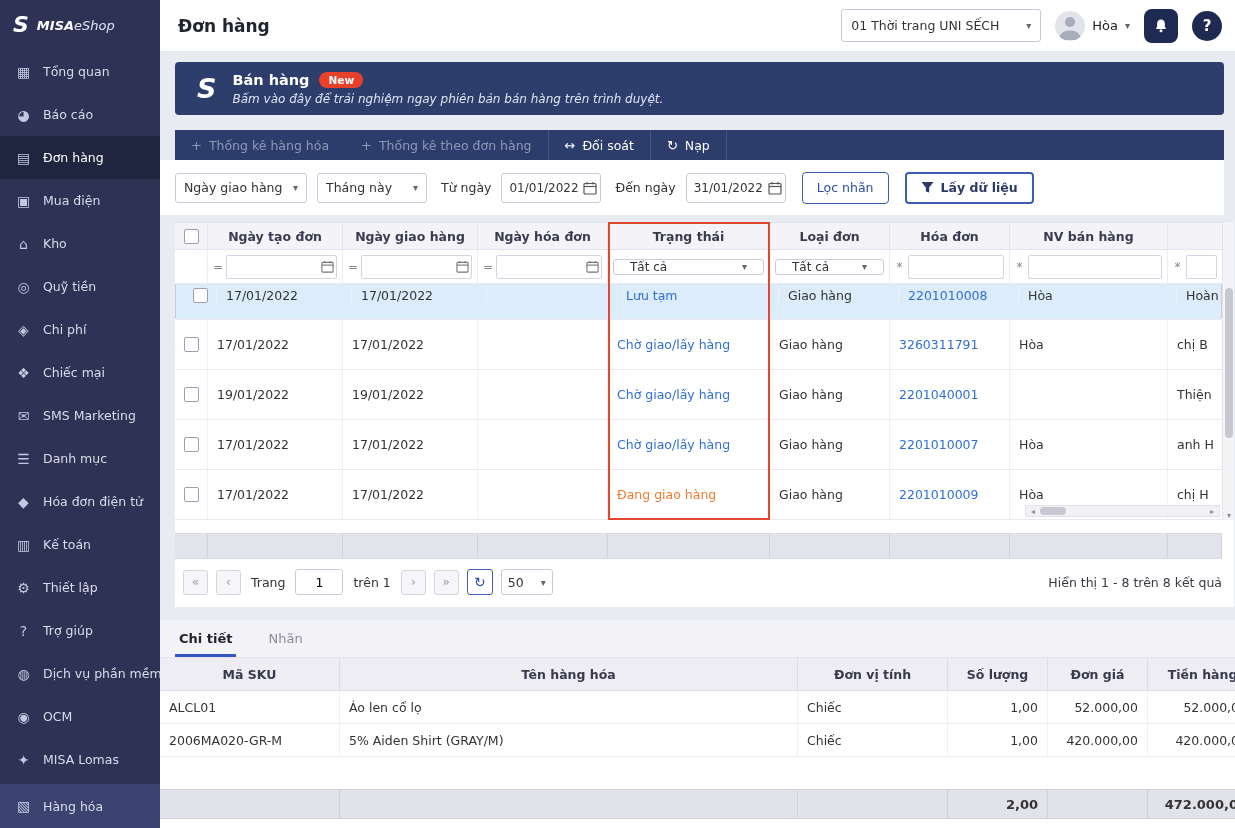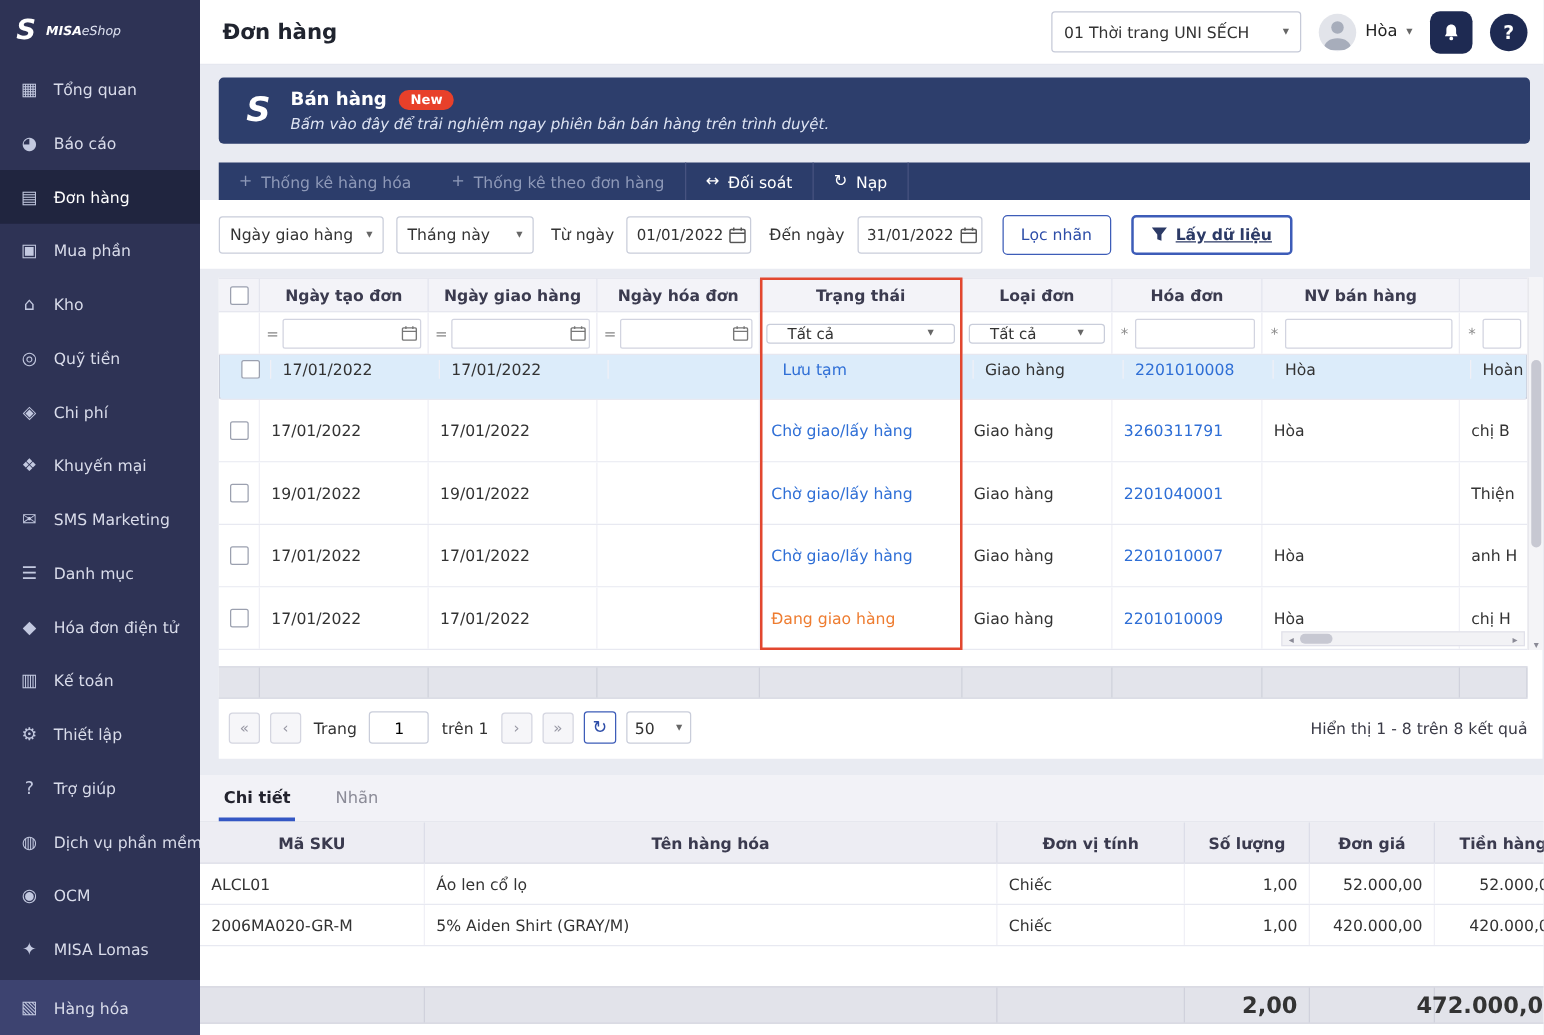--- a/index.html
+++ b/index.html
@@ -11,21 +11,21 @@
   }
   [data-interactable="true"]:not(input){ cursor:pointer; }
 
   .page { position:relative; width:1235px; height:828px; overflow:hidden; }
 
   
   .sidebar { position:absolute; left:0; top:0; width:160px; height:828px;
     background:#2e3355; display:flex; flex-direction:column; }
   .logo { height:50px; display:flex; align-items:center; gap:8px; padding:0 13px; flex:0 0 auto; }
   .misa-s { font-weight:bold; font-style:italic; font-size:22px; color:#fff; line-height:1; }
-  .logo-text { color:#fff; font-size:10px; font-weight:bold; font-style:italic; white-space:nowrap; }
+  .logo-text { color:#fff; font-size:13px; font-weight:bold; font-style:italic; white-space:nowrap; }
   .logo-text .suffix { font-weight:normal; color:#dfe3f2; }
   .nav { flex:1; display:flex; flex-direction:column; overflow:hidden; }
   .side-item { height:43px; flex:0 0 auto; display:flex; align-items:center; gap:11px;
     padding:0 15px; color:#d9dcea; font-size:12.5px; white-space:nowrap; overflow:hidden; }
   .side-item.active { background:#20253f; color:#fff; }
   .side-item.bottom { background:#3d4370; margin-top:auto; height:44px; }
   .side-icon { width:17px; flex:0 0 auto; text-align:center; font-size:14px; color:#c3c9e0; font-style:normal; }
 
   
   .main { position:absolute; left:160px; top:0; width:1075px; height:828px; }
@@ -71,21 +71,21 @@
   .sel.w-datetype { width:132px; }
   .sel.w-period { width:110px; }
   .flabel { font-size:12.5px; color:#333; margin-left:4px; }
   .dinp { position:relative; width:100px; height:30px; flex:0 0 auto; }
   .dinp input { width:100%; height:100%; border:1px solid #c9cdda; border-radius:3px;
     padding:0 20px 0 7px; font-size:12px; color:#333; font-family:inherit; background:#fff; }
   .dinp svg { position:absolute; right:4px; top:8px; }
   .btn-outline { height:32px; border:1px solid #3d5cb8; border-radius:4px; background:#fff;
     color:#2d4da8; font-size:12.5px; padding:0 14px; display:flex; align-items:center; gap:7px;
     font-family:inherit; margin-left:6px; }
-  .btn-getdata { border-width:2px; color:#2c3a66; font-weight:bold;text-decoration:underline; }
+  .btn-getdata { border-width:2px; color:#2c3a66; font-weight:bold; }
 
   
   .grid-wrap { position:relative; margin:7px 0 0 15px; width:1059px; height:298px; background:#fff; }
   .ghead { display:flex; height:28px; background:#f3f3f8; border-top:1px solid #e2e3ec; border-bottom:1px solid #e2e3ec; width:1047px; }
   .gfilter { display:flex; height:34px; background:#fff; border-bottom:1px solid #e6e7f0; width:1047px; }
   .grows { height:236px; overflow:hidden; width:1047px; }
   .grows > div:first-of-type { margin-top:-14px; }
   .ghead > div, .gfilter > div, .grow > div, .gfoot > div { flex:0 0 auto; }
   .gh { font-size:12.5px; font-weight:bold; color:#3b3b4f; display:flex; align-items:center;
     justify-content:center; border-right:1px solid #e4e5ee; }
@@ -153,21 +153,21 @@
   .dhead > div, .drow > div, .dsum > div { flex:0 0 auto; }
   .dh { font-size:12.5px; font-weight:bold; color:#3a3a4e; display:flex; align-items:center;
     justify-content:center; border-right:1px solid #dcdde8; }
   .d0 { width:180px; } .d1 { width:458px; } .d2 { width:150px; }
   .d3 { width:100px; } .d4 { width:100px; } .d5 { width:109px; border-right:none; }
   .drow { display:flex; height:33px; border-bottom:1px solid #e8e9f1; font-size:12.5px; color:#333; }
   .dc { display:flex; align-items:center; padding:0 9px; border-right:1px solid #f0f0f6;
     overflow:hidden; white-space:nowrap; }
   .num { justify-content:flex-end; }
   .dsum { display:flex; height:30px; background:#e2e3ea; border-top:1px solid #d5d6e0;
-    border-bottom:1px solid #d5d6e0; margin-top:32px; font-weight:bold; font-size:18px; color:#333; }
+    border-bottom:1px solid #d5d6e0; margin-top:32px; font-weight:bold; font-size:13px; color:#333; }
   .dsum > div { border-right:1px solid #d0d1dc; display:flex; align-items:center;
     justify-content:flex-end; padding:0 9px; }
 </style>
 </head>
 <body>
 
 <div class="page" data-interactable="false">
 
   <aside class="sidebar" data-interactable="false">
     <div class="logo" data-interactable="true">
@@ -186,41 +186,41 @@
           <span class="side-label" data-interactable="false">Báo cáo</span>
         </div>
 
         <div class="side-item active" data-interactable="true">
           <span class="side-icon" data-interactable="false">▤</span>
           <span class="side-label" data-interactable="false">Đơn hàng</span>
         </div>
 
         <div class="side-item" data-interactable="true">
           <span class="side-icon" data-interactable="false">▣</span>
-          <span class="side-label" data-interactable="false">Mua phần</span>
+          <span class="side-label" data-interactable="false">Mua điện</span>
         </div>
 
         <div class="side-item" data-interactable="true">
           <span class="side-icon" data-interactable="false">⌂</span>
           <span class="side-label" data-interactable="false">Kho</span>
         </div>
 
         <div class="side-item" data-interactable="true">
           <span class="side-icon" data-interactable="false">◎</span>
           <span class="side-label" data-interactable="false">Quỹ tiền</span>
         </div>
 
         <div class="side-item" data-interactable="true">
           <span class="side-icon" data-interactable="false">◈</span>
           <span class="side-label" data-interactable="false">Chi phí</span>
         </div>
 
         <div class="side-item" data-interactable="true">
           <span class="side-icon" data-interactable="false">❖</span>
-          <span class="side-label" data-interactable="false">Khuyến mại</span>
+          <span class="side-label" data-interactable="false">Chiếc mại</span>
         </div>
 
         <div class="side-item" data-interactable="true">
           <span class="side-icon" data-interactable="false">✉</span>
           <span class="side-label" data-interactable="false">SMS Marketing</span>
         </div>
 
         <div class="side-item" data-interactable="true">
           <span class="side-icon" data-interactable="false">☰</span>
           <span class="side-label" data-interactable="false">Danh mục</span>

